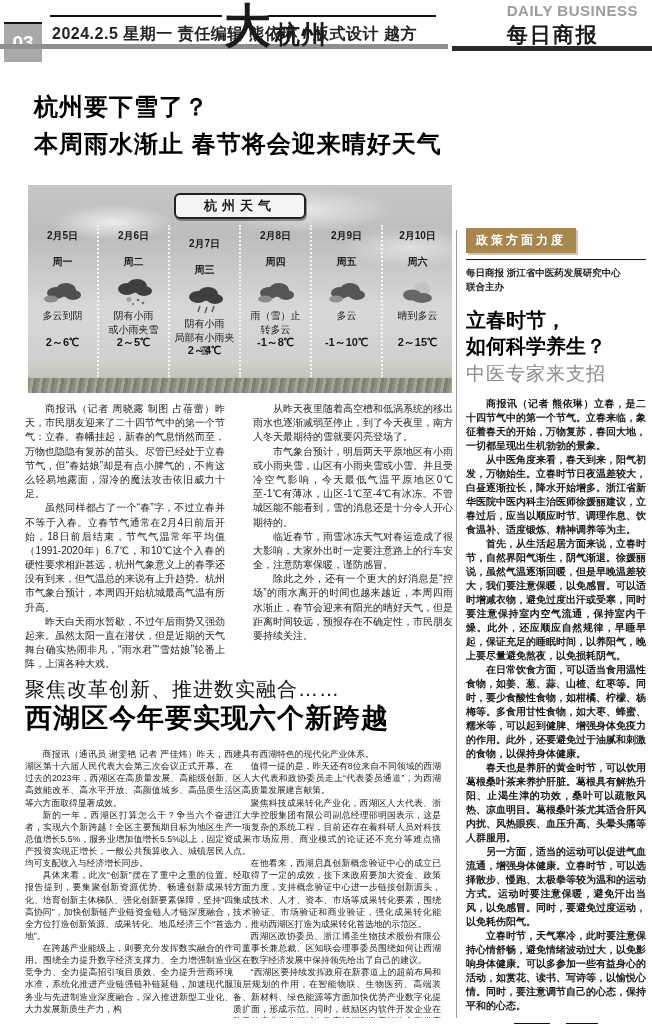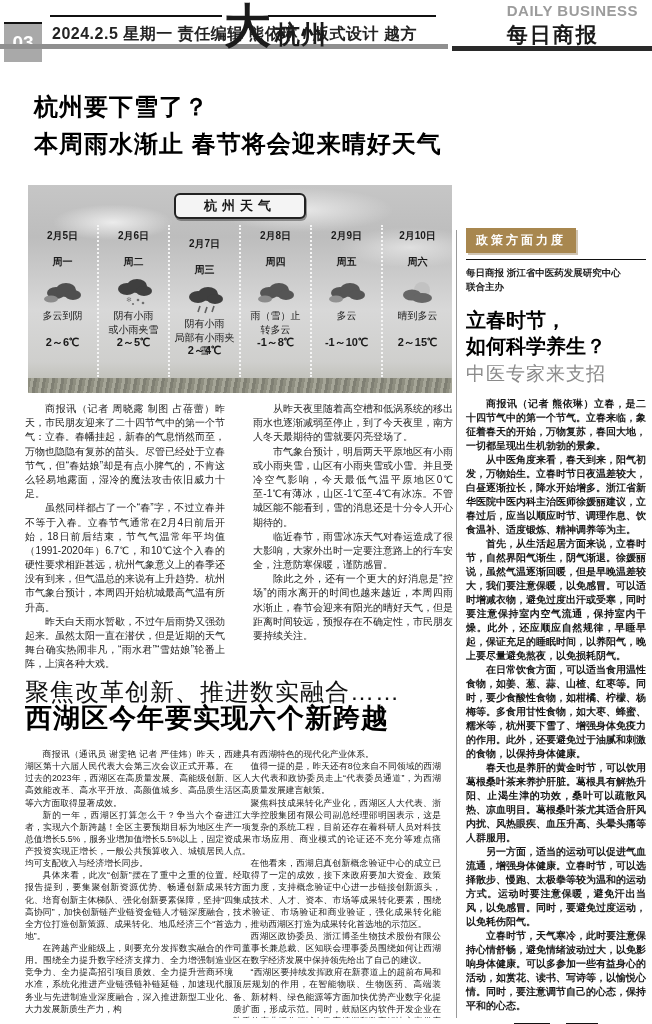--- a/index.html
+++ b/index.html
@@ -51,21 +51,21 @@
   .day .d-temp { font-size:11px; font-weight:900; margin-top:2px;}
 
   
   .cols { position:absolute; display:flex; }
   .col  { text-align:justify; }
   .col p { text-indent:2em; }
 
   .art1-cols { left:25px; top:402px; width:428px; height:268px; gap:28px; }
   .art1-cols .col { width:208px; font-size:10px; line-height:1.42; }
 
-  .kicker   { position:absolute; left:25px; top:676px; font-size:24px; color:#111; letter-spacing:1px;}
+  .kicker   { position:absolute; left:25px; top:676px; font-size:20px; color:#111; letter-spacing:1px;}
   .headline2{ position:absolute; left:25px; top:700px; font-size:27px; font-weight:900; letter-spacing:1px; color:#000;}
 
   .art2-cols { left:25px; top:748px; width:428px; height:270px; overflow:hidden;}
   .art2-cols .col { width:208px; font-size:8.8px; line-height:1.38; }
 
   
   .divider-v { position:absolute; left:456px; top:230px; width:1px; height:788px; background:#9a9a9a;}
   .sidebar { position:absolute; left:466px; top:228px; width:180px; }
   .tag { display:inline-block; background:#a8874f; color:#fff; font-size:12px; font-weight:bold;
     letter-spacing:3px; padding:4px 10px; box-shadow:2px 2px 0 rgba(120,90,40,.35);}
@@ -286,21 +286,21 @@
     </div>
     <div class="sb-h1">
       <div>立春时节，</div>
       <div>如何科学养生？</div>
     </div>
     <div class="sb-h2">中医专家来支招</div>
     <div class="sb-body">
       <p>商报讯（记者 熊依琳）立春，是二十四节气中的第一个节气。立春来临，象征着春天的开始，万物复苏，春回大地，一切都呈现出生机勃勃的景象。</p>
       <p>从中医角度来看，春天到来，阳气初发，万物始生。立春时节日夜温差较大，白昼逐渐拉长，降水开始增多。浙江省新华医院中医内科主治医师徐媛丽建议，立春过后，应当以顺应时节、调理作息、饮食温补、适度锻炼、精神调养等为主。</p>
       <p>首先，从生活起居方面来说，立春时节，自然界阳气渐生，阴气渐退。徐媛丽说，虽然气温逐渐回暖，但是早晚温差较大，我们要注意保暖，以免感冒。可以适时增减衣物，避免过度出汗或受寒，同时要注意保持室内空气流通，保持室内干燥。此外，还应顺应自然规律，早睡早起，保证充足的睡眠时间，以养阳气，晚上要尽量避免熬夜，以免损耗阴气。</p>
-      <p>在日常饮食方面，可以适当食用温性食物，如姜、葱、蒜、山楂、红枣等。同时，要少食酸性食物，如柑橘、柠檬、杨梅等。多食用甘性食物，如大枣、蜂蜜、糯米等，杭州要下雪了、增强身体免疫力的作用。此外，还要避免过于油腻和刺激的食物，以保持身体健康。</p>
+      <p>在日常饮食方面，可以适当食用温性食物，如姜、葱、蒜、山楂、红枣等。同时，要少食酸性食物，如柑橘、柠檬、杨梅等。多食用甘性食物，如大枣、蜂蜜、糯米等，可以起到健脾、增强身体免疫力的作用。此外，还要避免过于油腻和刺激的食物，以保持身体健康。</p>
       <p>春天也是养肝的黄金时节，可以饮用葛根桑叶茶来养护肝脏。葛根具有解热升阳、止渴生津的功效，桑叶可以疏散风热、凉血明目。葛根桑叶茶尤其适合肝风内扰、风热眼疾、血压升高、头晕头痛等人群服用。</p>
       <p>另一方面，适当的运动可以促进气血流通，增强身体健康。立春时节，可以选择散步、慢跑、太极拳等较为温和的运动方式。运动时要注意保暖，避免汗出当风，以免感冒。同时，要避免过度运动，以免耗伤阳气。</p>
       <p>立春时节，天气寒冷，此时要注意保持心情舒畅，避免情绪波动过大，以免影响身体健康。可以多参加一些有益身心的活动，如赏花、读书、写诗等，以愉悦心情。同时，要注意调节自己的心态，保持平和的心态。</p>
     </div>
     <div class="qr-wrap">
       <svg viewBox="0 0 105 105" fill="#111">
           <rect x="35" y="0" width="5" height="5"></rect>
           <rect x="40" y="0" width="5" height="5"></rect>
           <rect x="65" y="0" width="5" height="5"></rect>
           <rect x="35" y="5" width="5" height="5"></rect>

